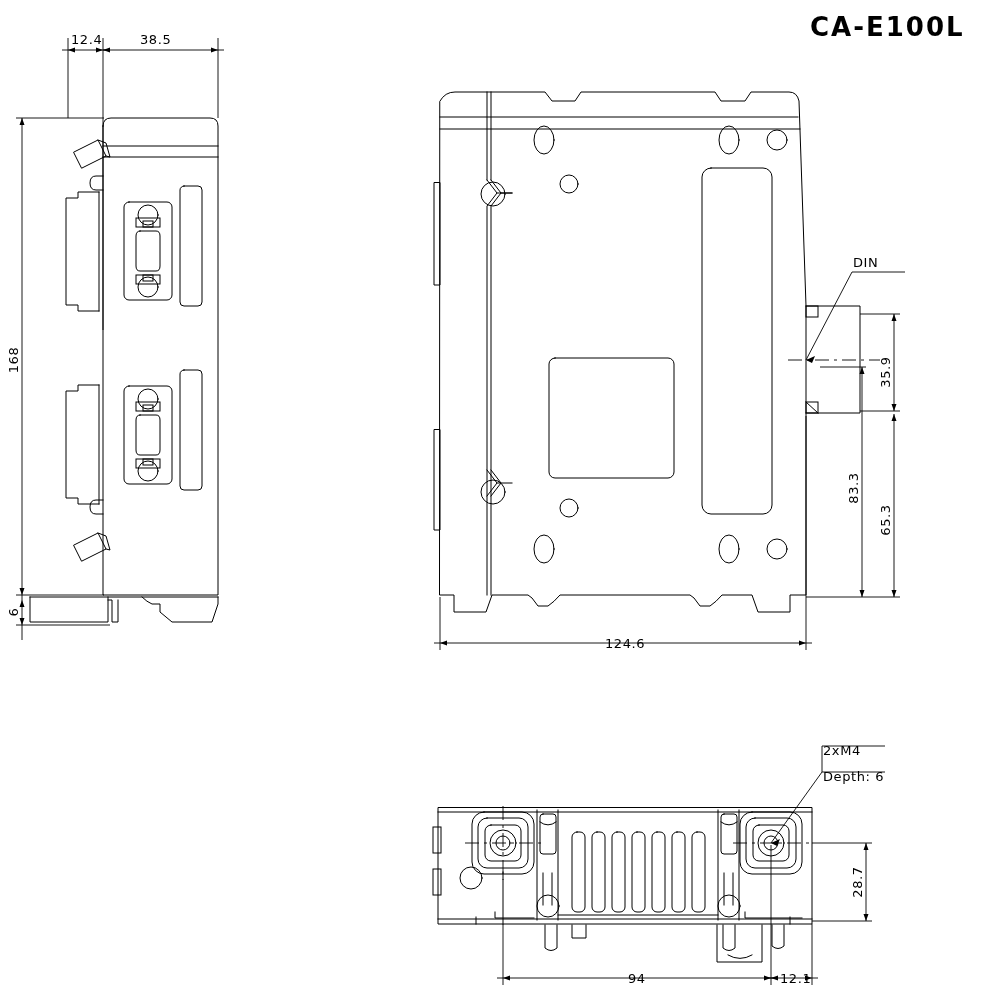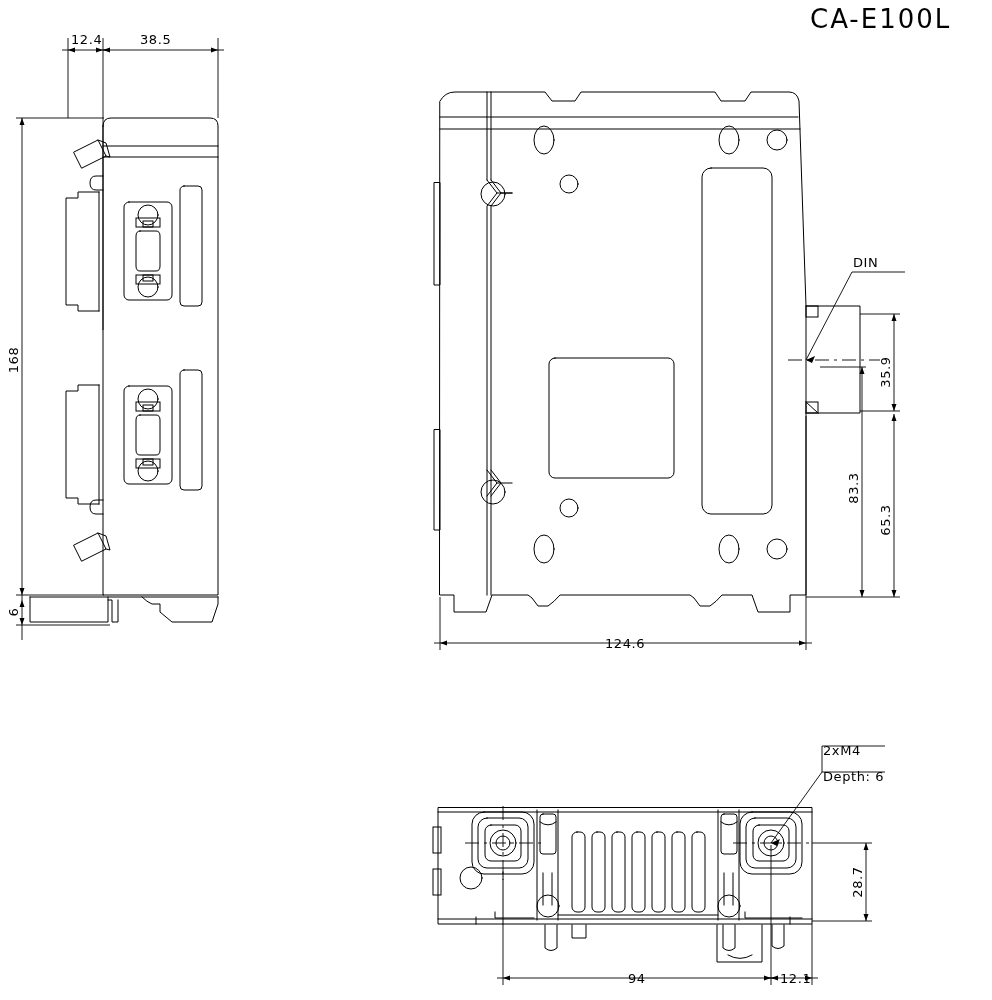--- a/index.html
+++ b/index.html
@@ -15,21 +15,21 @@
   .title{font-family:"DejaVu Sans", sans-serif;font-size:26px;fill:#000;
          letter-spacing:2px;}
   .vtxt{font-family:"DejaVu Sans", sans-serif;font-size:13px;fill:#000;
         letter-spacing:0.6px;}
 </style>
 </head>
 <body>
 
 <div id="sheet">
 
-  <div style="position:absolute;left:810px;top:0;">
+  <div style="position:absolute;left:810px;top:8px;font-weight:bold;">
     <svg width="180" height="40">
       <text class="title" x="0" y="28">CA-E100L</text>
     </svg>
   </div>
 
   <svg width="992" height="1000" style="position:absolute;left:0;top:0;">
 
     <g>
 
       <g class="dim">

